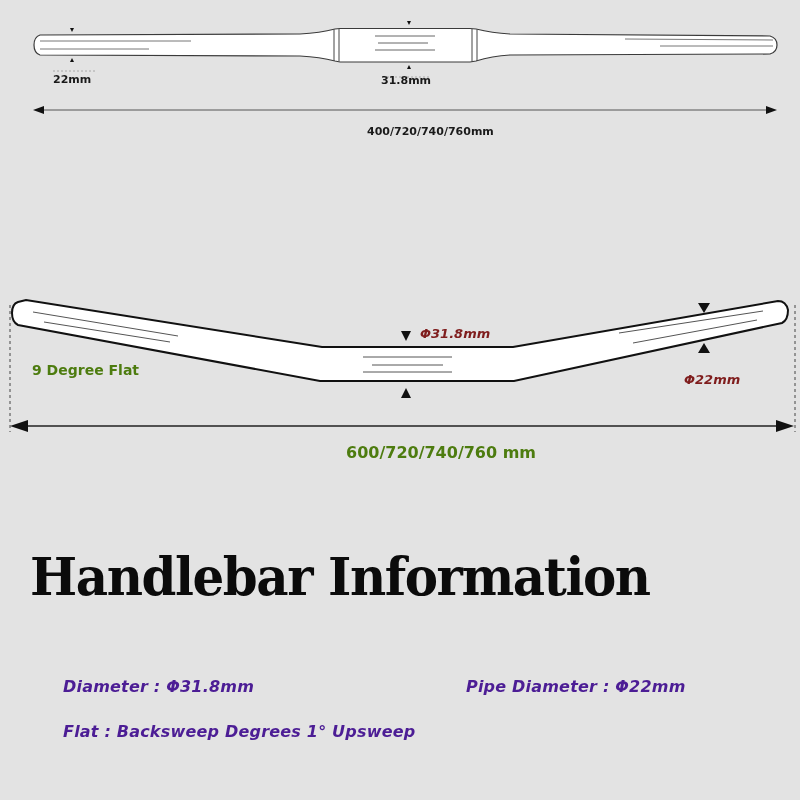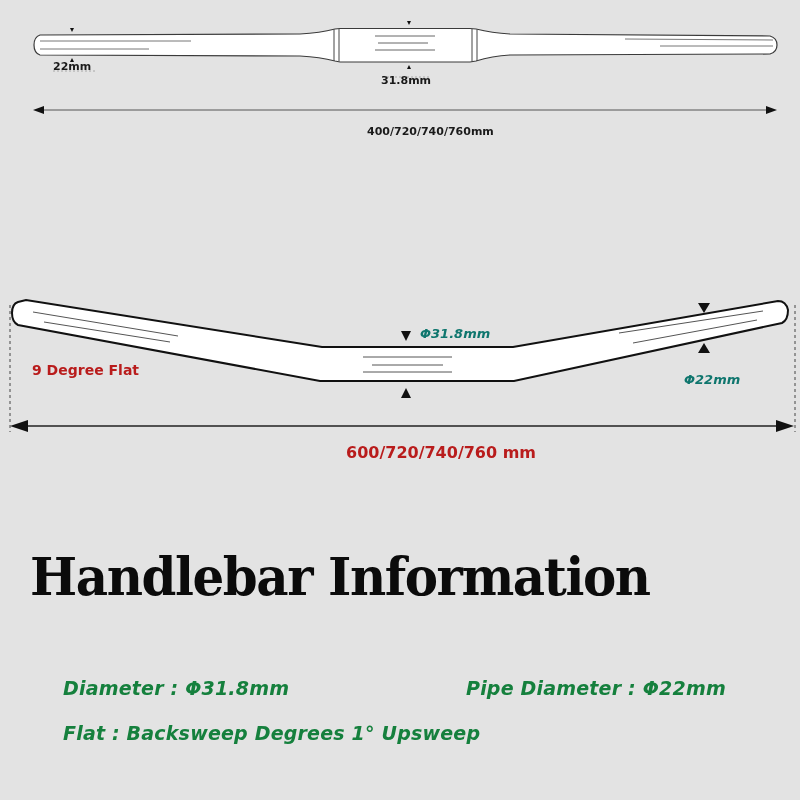--- a/index.html
+++ b/index.html
@@ -12,38 +12,38 @@
     }
     .abs { position: absolute; }
     svg.diagram { position: absolute; left: 0; top: 0; }
     .lbl-small {
       font-family: "DejaVu Sans", sans-serif;
       font-weight: bold; font-size: 11px; color: #1a1a1a;
       white-space: nowrap;
     }
     .lbl-mid {
       font-family: "DejaVu Sans", sans-serif;
-      font-weight: bold; font-size: 14px; color: #b91c1c;
+      font-weight: bold; font-size: 14px; color: #4d7c0f;
       white-space: nowrap;
     }
     .lbl-italic {
       font-family: "DejaVu Sans", sans-serif;
-      font-weight: bold; font-style: italic; font-size: 13px; color: #0f766e;
+      font-weight: bold; font-style: italic; font-size: 13px; color: #7f1d1d;
       white-space: nowrap;
     }
     .title {
       font-family: "DejaVu Serif", serif;
       font-weight: 900; font-size: 52px; letter-spacing: -1.5px;
       color: #0b0b0b; white-space: nowrap;
       transform: scaleX(0.96); transform-origin: left top;
     }
     .spec {
       font-family: "DejaVu Sans", sans-serif;
-      font-style: italic; font-weight: bold; font-size: 19px;
-      color: #15803d; white-space: nowrap; letter-spacing: 0.2px;
+      font-style: italic; font-weight: bold; font-size: 16px;
+      color: #4c1d95; white-space: nowrap; letter-spacing: 0.2px;
     }
   </style>
 </head>
 <body>
 
 <svg class="diagram" width="800" height="800" viewBox="0 0 800 800">
 
   <path d="M40,35 L300,34 Q320,33 335,29 L340,28.5 L470,28.5 L476,29 Q492,33 510,34 L770,36
            Q777,38 777,45 Q777,52 770,54 L510,55 Q492,56 476,61 L470,62 L340,62 L335,61 Q320,57 300,56 L40,55
            Q34,53 34,45 Q34,37 40,35 Z" fill="#ffffff" stroke="#3a3a3a" stroke-width="1.2"></path>
@@ -89,21 +89,21 @@
   <polygon points="698,353 710,353 704,343" fill="#111"></polygon>
 
   <line x1="10" y1="305" x2="10" y2="432" stroke="#444" stroke-width="1" stroke-dasharray="3,3"></line>
   <line x1="795" y1="305" x2="795" y2="432" stroke="#444" stroke-width="1" stroke-dasharray="3,3"></line>
 
   <line x1="22" y1="426" x2="782" y2="426" stroke="#222" stroke-width="1.3"></line>
   <polygon points="10,426 28,420 28,432" fill="#111"></polygon>
   <polygon points="794,426 776,420 776,432" fill="#111"></polygon>
 </svg>
 
-<div class="abs lbl-small" style="left:53px; top:60px;">22mm</div>
+<div class="abs lbl-small" style="left:53px; top:73px;">22mm</div>
 <div class="abs lbl-small" style="left:381px; top:74px;">31.8mm</div>
 <div class="abs lbl-small" style="left:367px; top:125px;">400/720/740/760mm</div>
 
 <div class="abs lbl-mid" style="left:32px; top:362px;">9 Degree Flat</div>
 <div class="abs lbl-italic" style="left:420px; top:326px;">Φ31.8mm</div>
 <div class="abs lbl-italic" style="left:684px; top:372px;">Φ22mm</div>
 <div class="abs lbl-mid" style="left:346px; top:443px; font-size:16px;">600/720/740/760 mm</div>
 
 <div class="abs title" style="left:30px; top:546px;">Handlebar Information</div>
 

